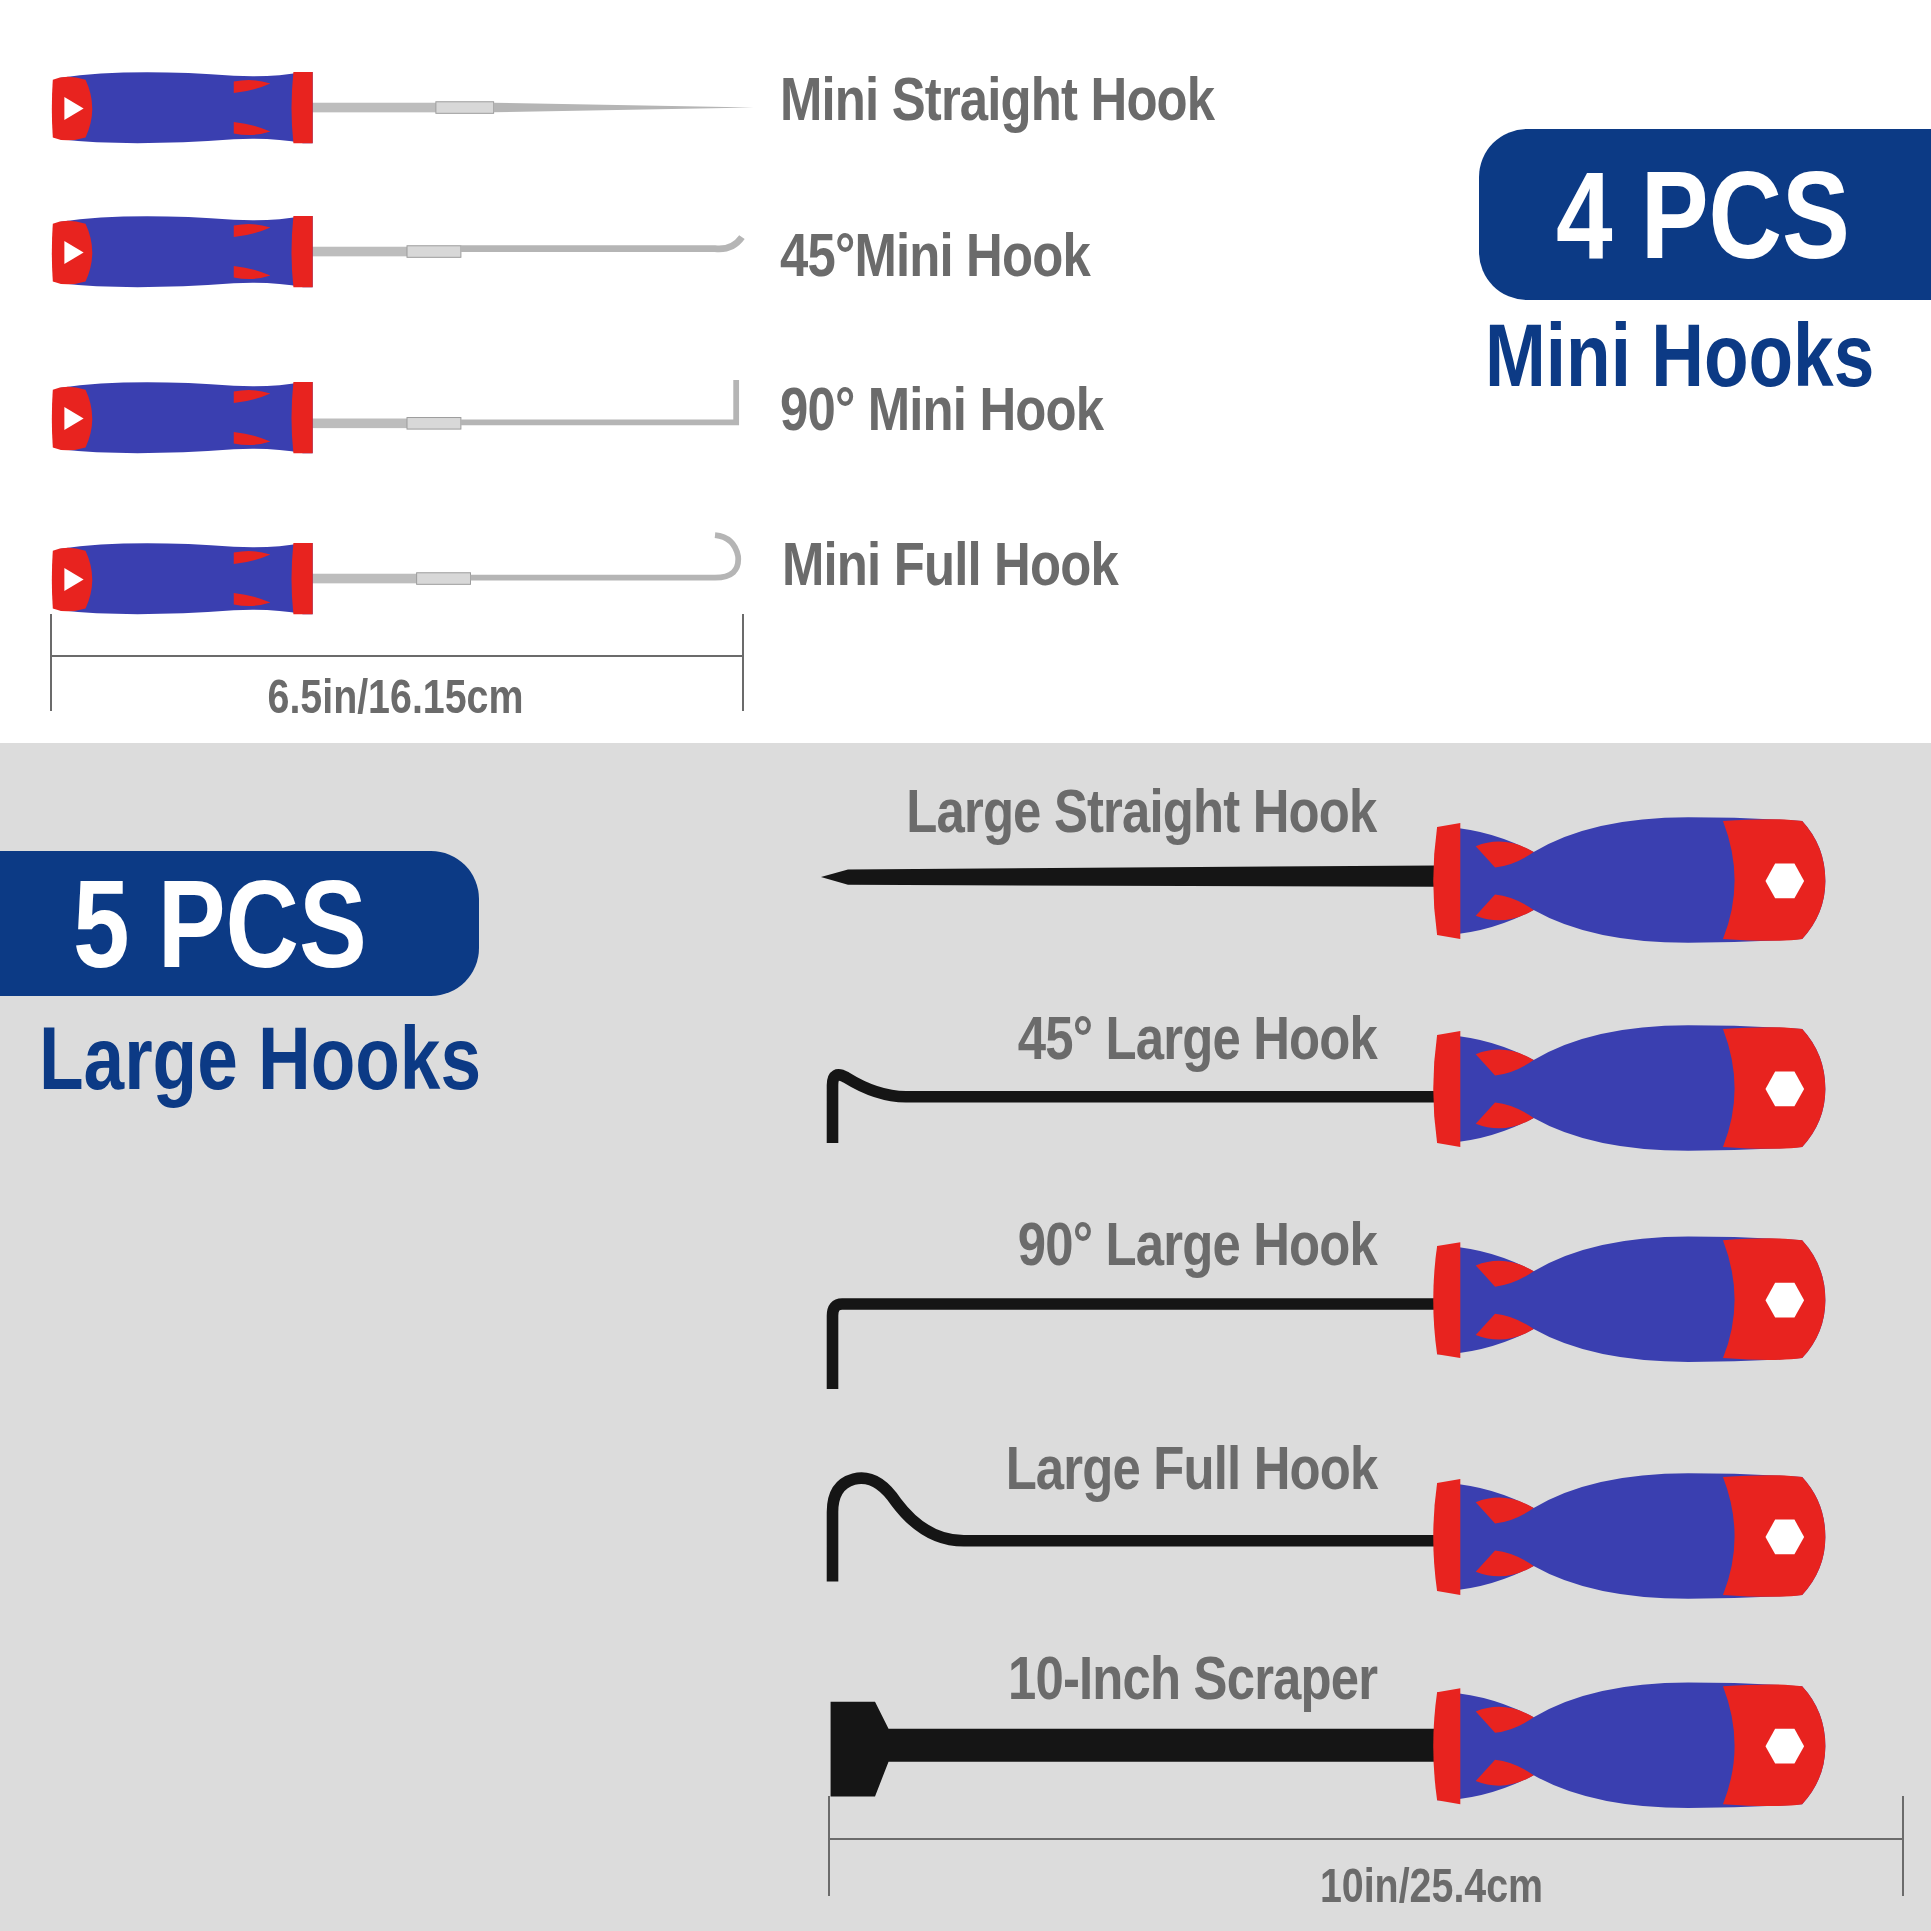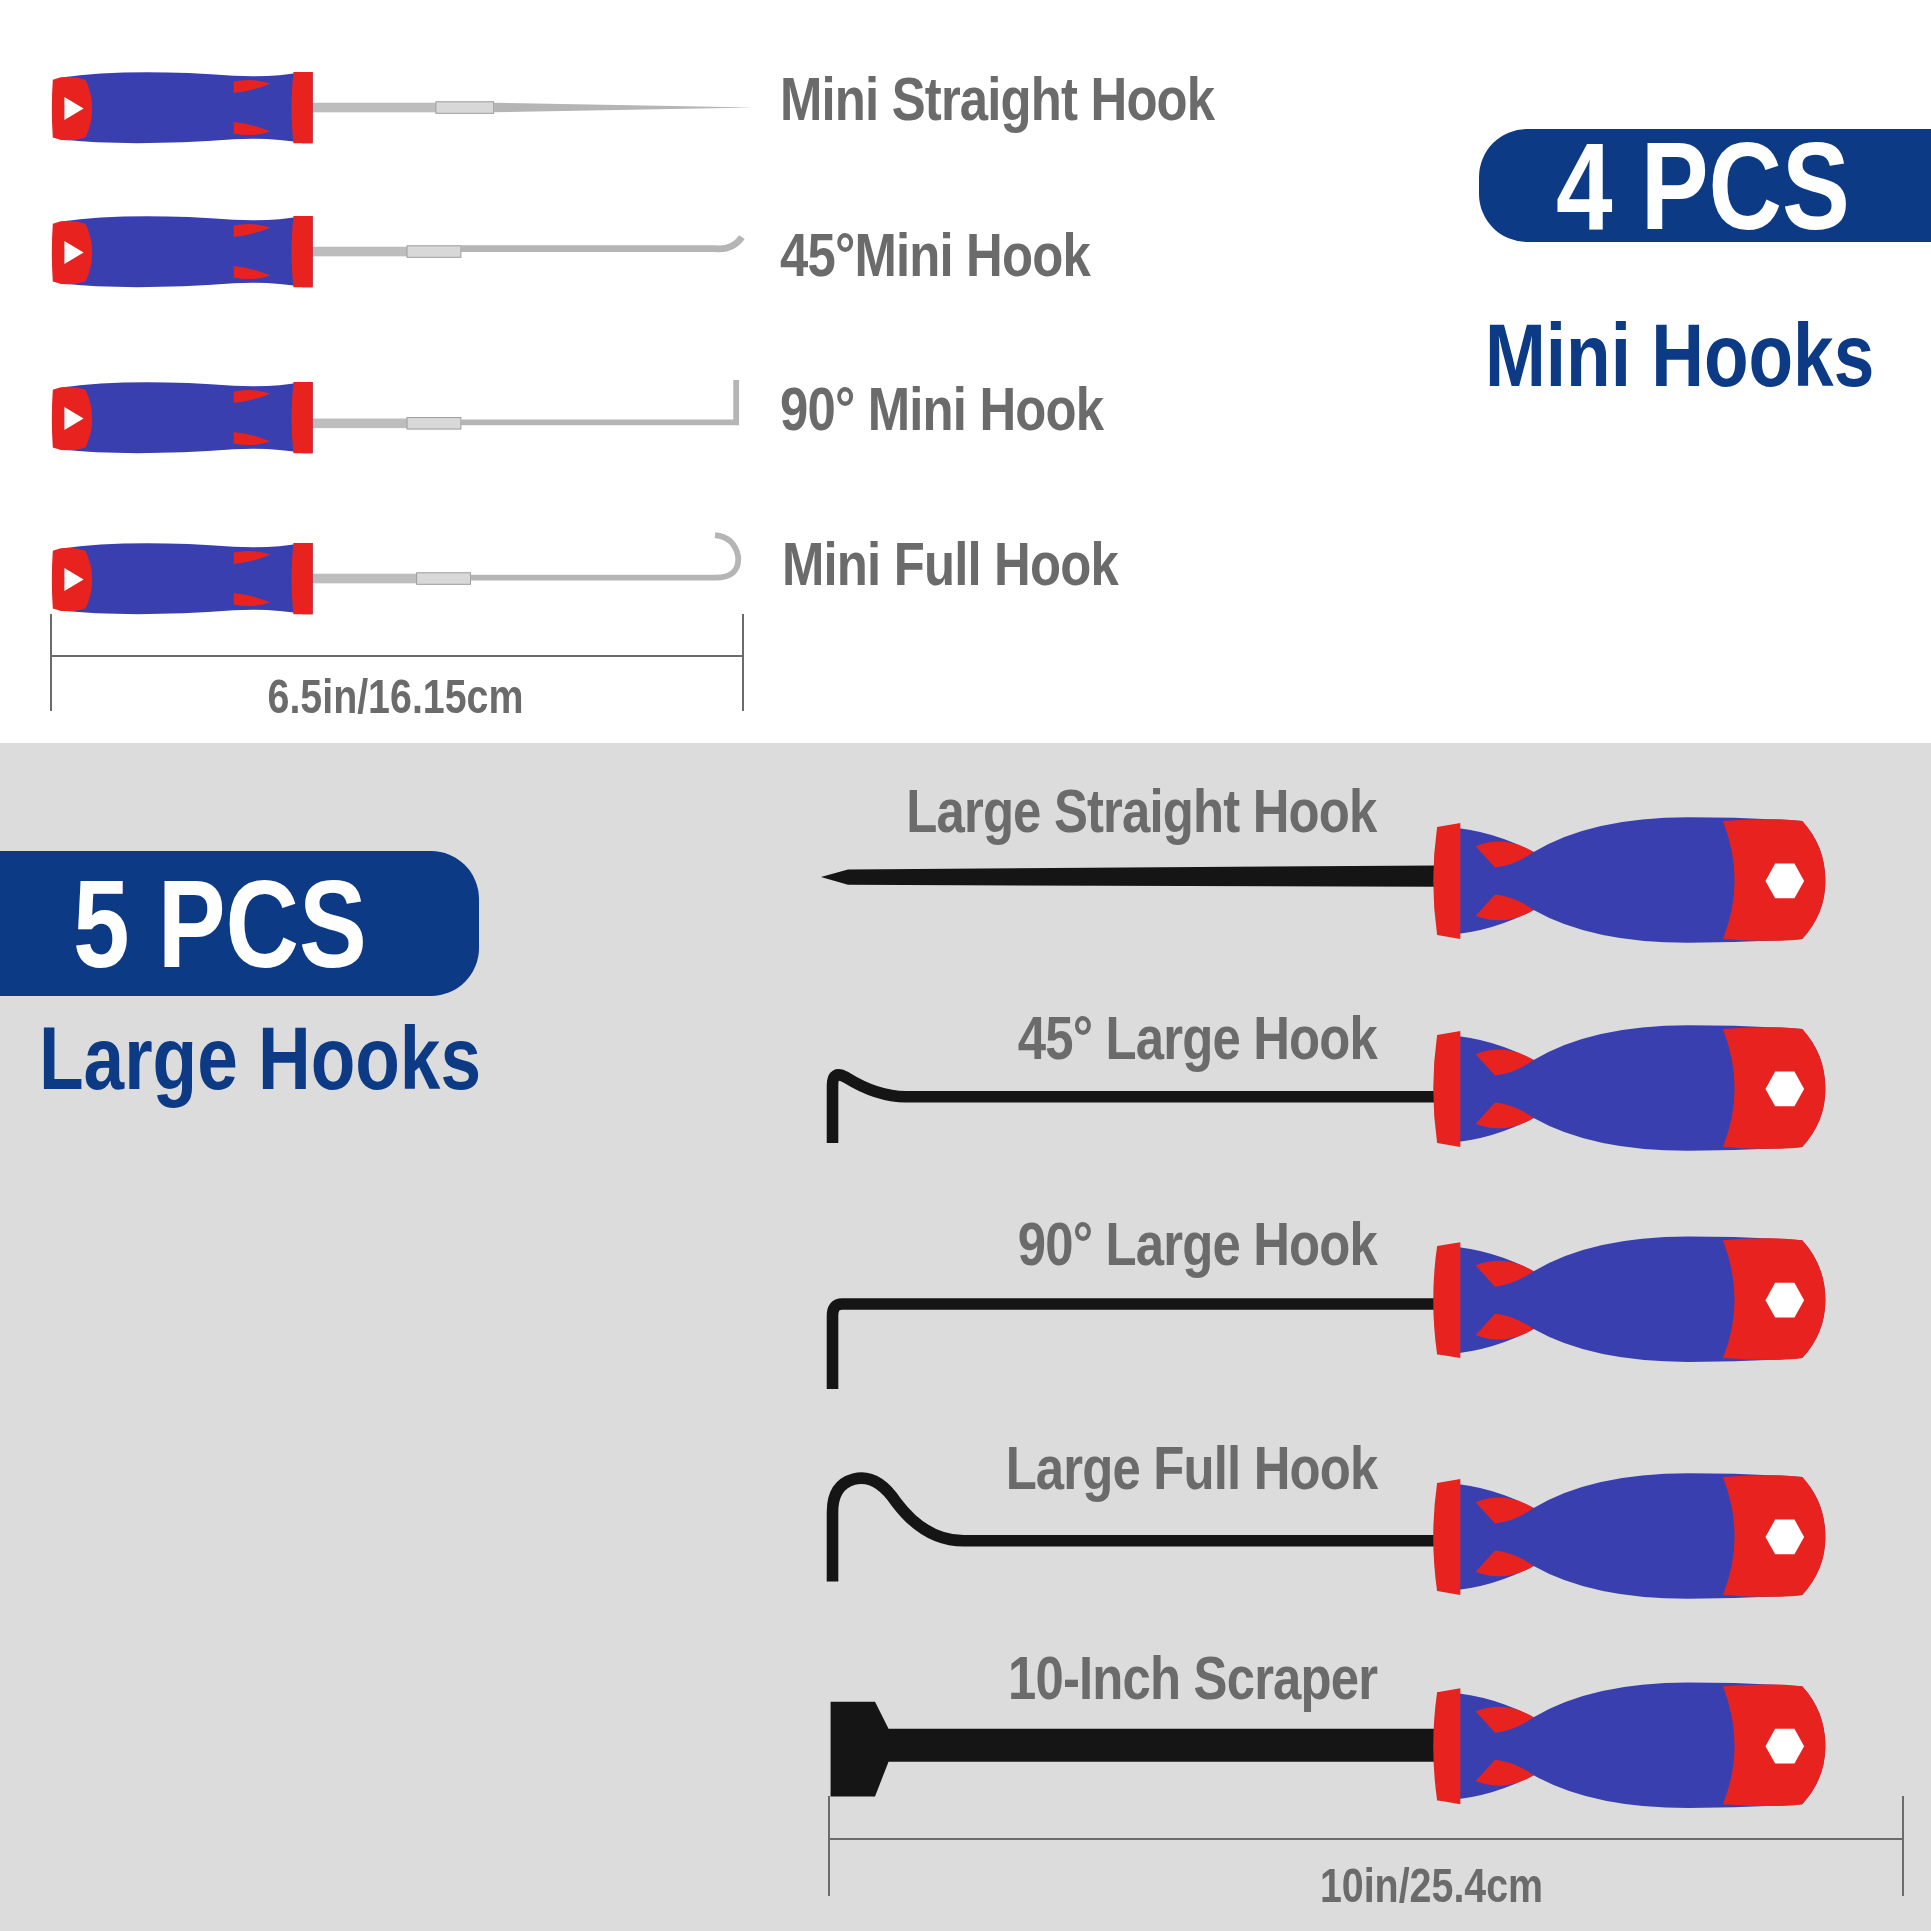--- a/index.html
+++ b/index.html
@@ -19,21 +19,21 @@
   .dim-text { position:absolute; color:#6b6b6b; font-weight:bold; font-size:48px; line-height:1;
               white-space:nowrap; transform:scaleX(0.82); transform-origin:center center; text-align:center; }
   svg { position:absolute; overflow:visible; }
 </style>
 </head>
 <body>
 
 <div class="top"></div>
 <div class="bottom"></div>
 
-<div class="badge" style="left:1479px; top:129px; width:452px; height:113px; border-radius:48px 0 0 48px; font-size:124px;">
+<div class="badge" style="left:1479px; top:129px; width:452px; height:171px; border-radius:48px 0 0 48px; font-size:124px;">
   <span style="margin-left:77px;">4 PCS</span>
 </div>
 <div class="subtitle" style="left:1485px; top:311px;">Mini Hooks</div>
 
 <div>
   <svg style="left:50px;top:70px;" width="714" height="77" viewBox="0 0 740 80">
     <rect x="270" y="34" width="130" height="10" fill="#bdbdbd"></rect>
     <rect x="400" y="33" width="60" height="12" fill="#d8d8d8" stroke="#9a9a9a" stroke-width="1"></rect>
     <polygon points="460,34 730,39 460,44" fill="#b5b5b5"></polygon>
     <path d="M10 8 Q80 -2 190 6 Q230 8 262 2 L272 2 L272 76 L262 76 Q230 70 190 72 Q80 80 10 72 Q0 40 10 8Z" fill="#3a3fb0"></path>

